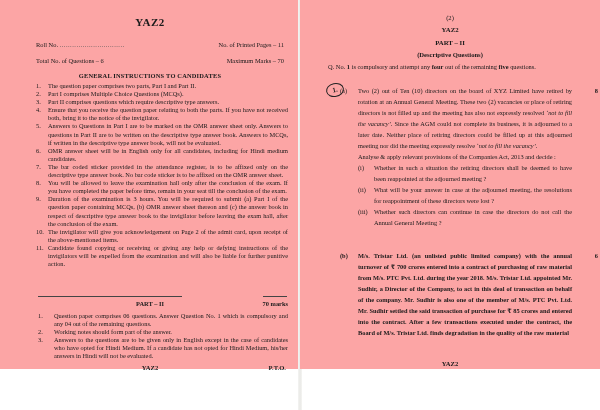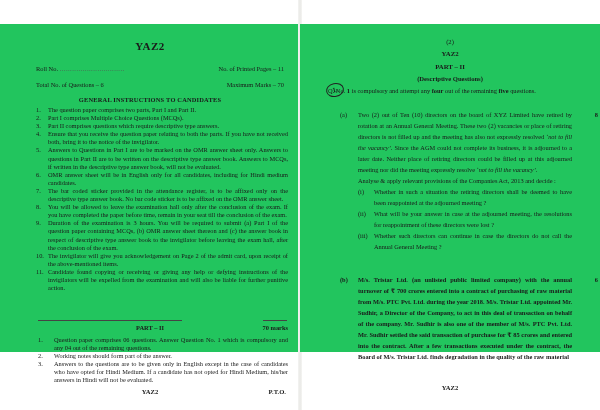--- a/index.html
+++ b/index.html
@@ -1,19 +1,19 @@
 <!DOCTYPE html>
 <html><head>
 <meta charset="utf-8">
 <style>
   * { margin: 0; padding: 0; box-sizing: border-box; }
   html, body { width: 600px; height: 410px; overflow: hidden; background: #ffffff; }
   body { font-family: "Liberation Serif", "DejaVu Serif", serif; color: #1a1a1a; position: relative; }
 
-  .page { position: absolute; top: 0; height: 328px; width: 300px; background: #22c55e; margin-top: 24px; }
+  .page { position: absolute; top: 0; height: 369px; width: 300px; background: #fca5a5; }
   .page.left { left: 0; }
   .page.right { left: 300px; }
 
   .b { font-weight: bold; }
 
   
   .l-code { position: absolute; top: 16px; left: 0; width: 300px; text-align: center; font-weight: bold; font-size: 11px; letter-spacing: 0.5px; }
   .meta-row { position: absolute; left: 36px; width: 248px; display: flex; justify-content: space-between; font-size: 6.4px; }
   .meta-row.r1 { top: 41px; }
   .meta-row.r2 { top: 57px; }

